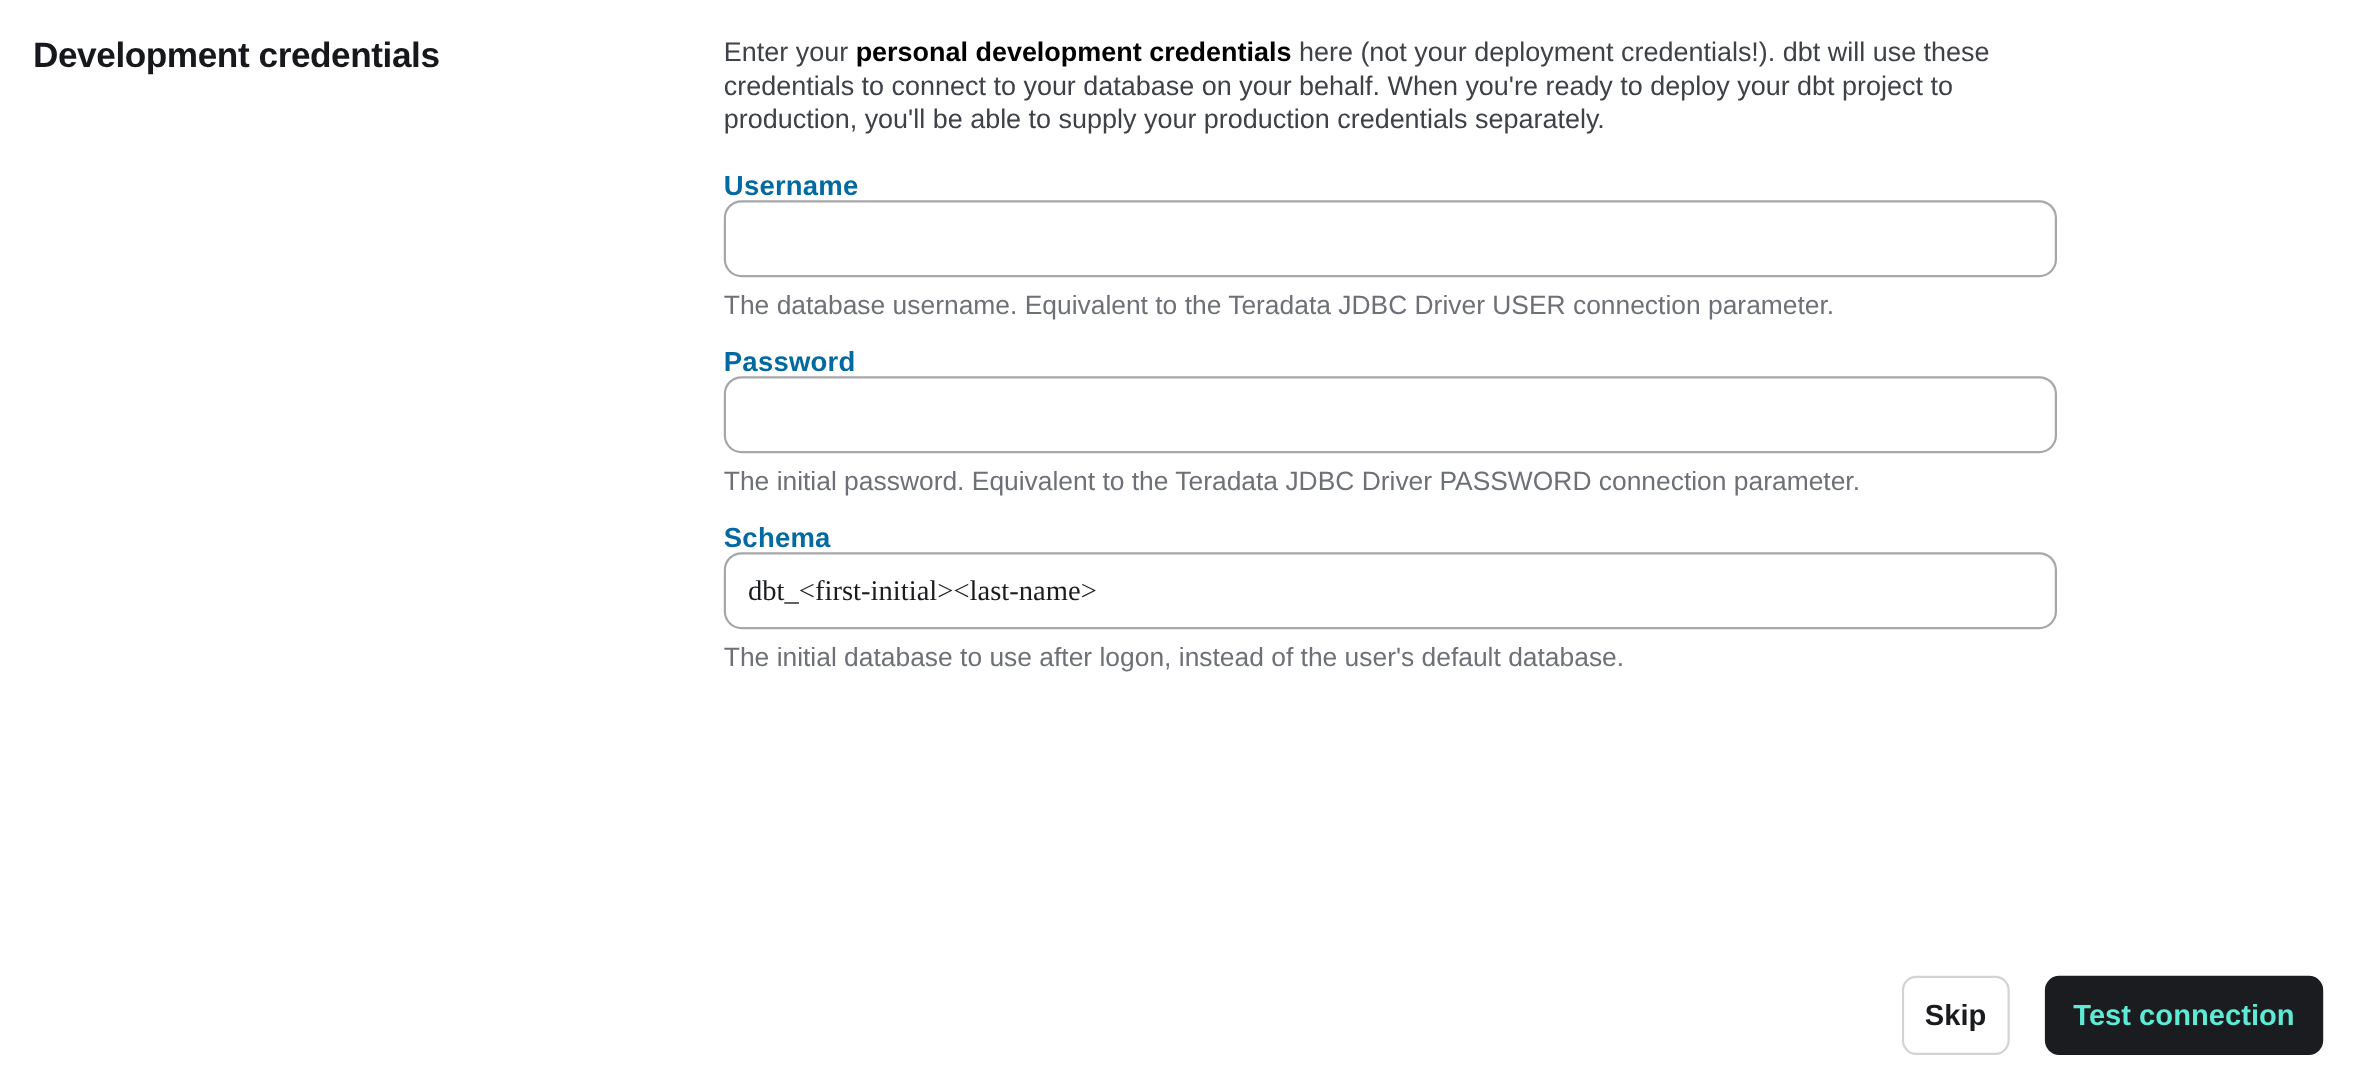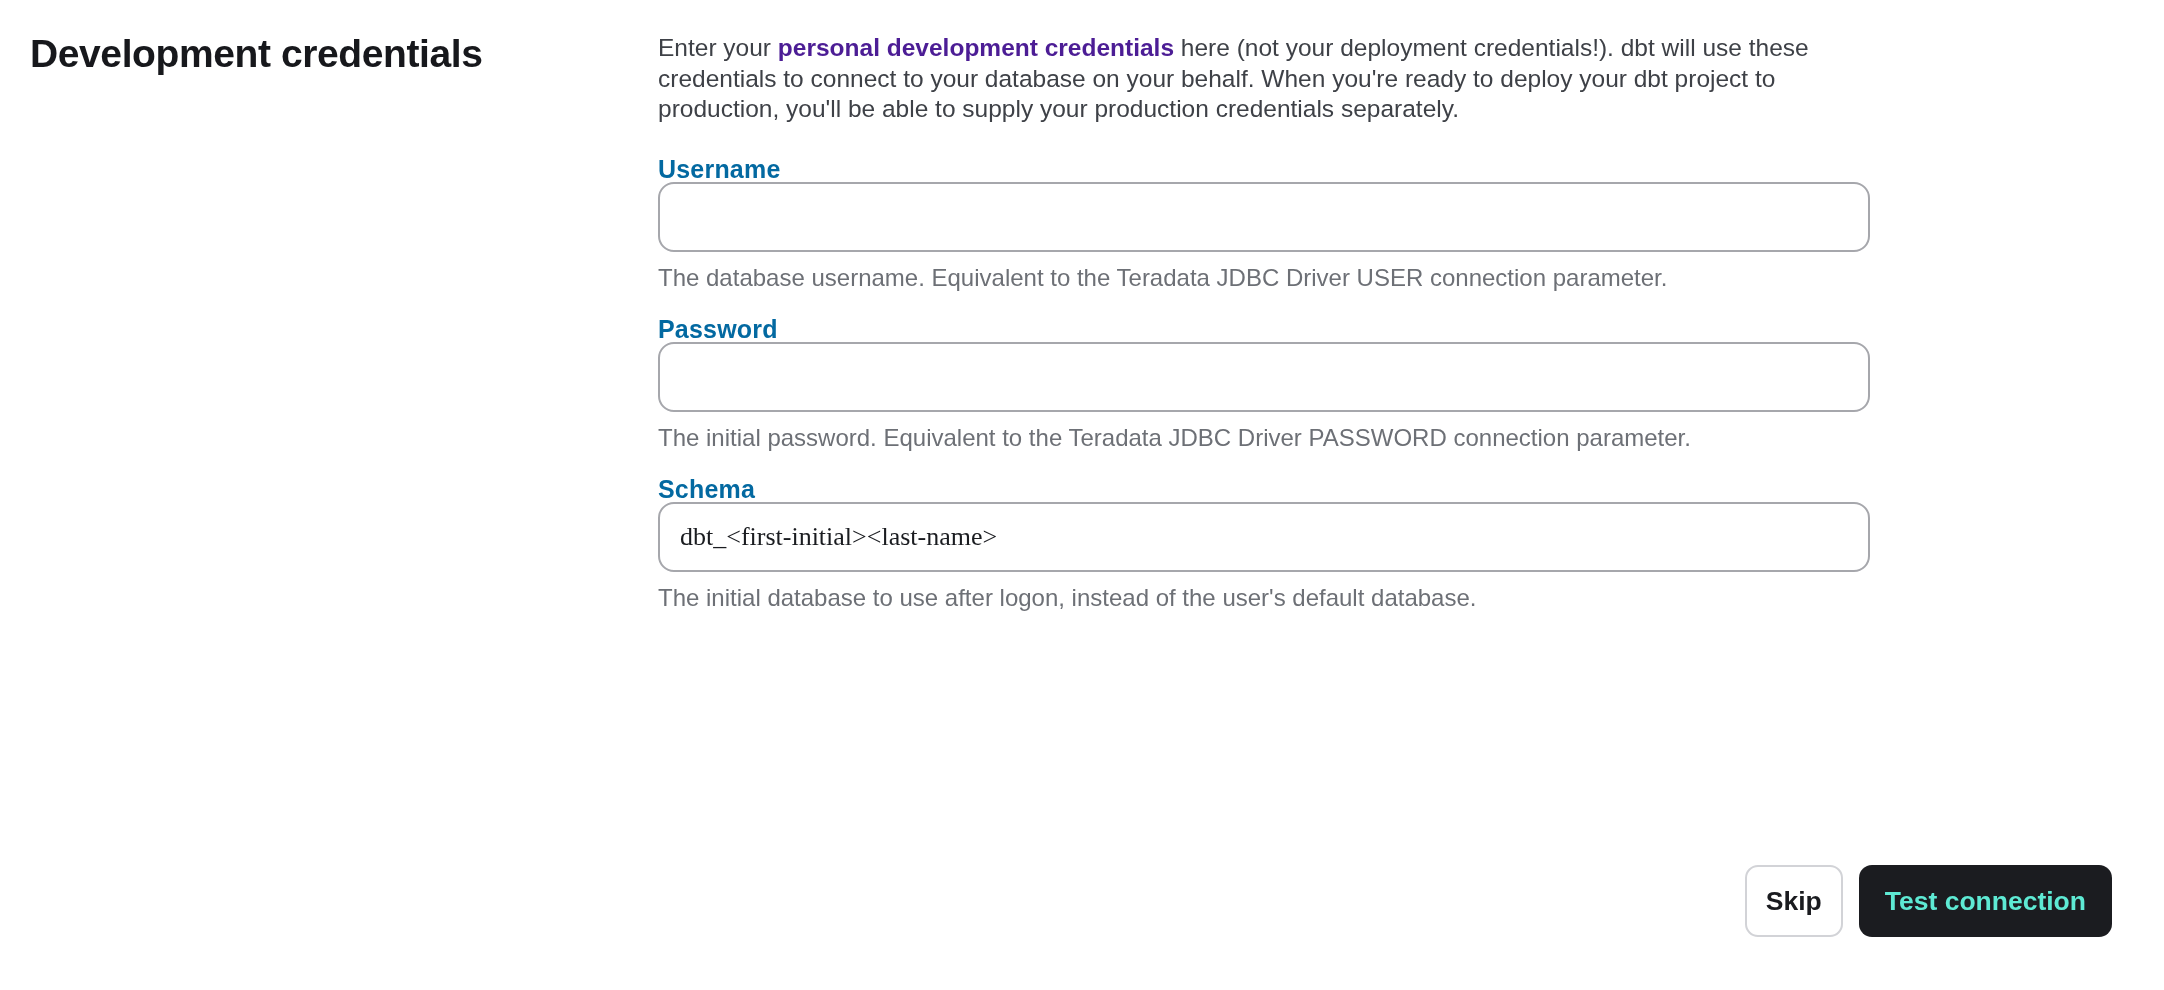--- a/index.html
+++ b/index.html
@@ -9,39 +9,39 @@
     height: 990px;
     background: #ffffff;
     font-family: "Liberation Sans", sans-serif;
     overflow: hidden;
   }
   .page-title {
     position: absolute;
     left: 30px;
     top: 33px;
     margin: 0;
-    font-size: 39px;
+    font-size: 32px;
     line-height: 1.1;
     font-weight: 700;
     letter-spacing: -0.4px;
     color: #17181c;
   }
   .form-col {
     position: absolute;
     left: 658px;
     top: 33px;
     width: 1212px;
   }
   .intro {
     margin: 0 0 31px 0;
     font-size: 24.5px;
     line-height: 30.5px;
     color: #3e4147;
   }
-  .intro strong { font-weight: 700; color: #4c1d95; }
+  .intro strong { font-weight: 700; color: #000000; }
   .field { margin-bottom: 24px; }
   .label-row {
     display: flex;
     justify-content: space-between;
     align-items: baseline;
     line-height: 26px;
   }
   .field-label {
     font-size: 25px;
     font-weight: 600;
@@ -69,24 +69,24 @@
     color: #1a1c20;
     outline: none;
   }
   .help-text {
     font-size: 24px;
     line-height: 28px;
     color: #6d7076;
   }
   .actions {
     position: absolute;
-    top: 865px;
+    top: 887px;
     right: 52px;
     display: flex;
-    gap: 16px;
+    gap: 32px;
   }
   .btn {
     height: 72px;
     border-radius: 13px;
     font-family: "Liberation Sans", sans-serif;
     font-size: 26.5px;
     font-weight: 600;
     cursor: pointer;
     white-space: nowrap;
   }

